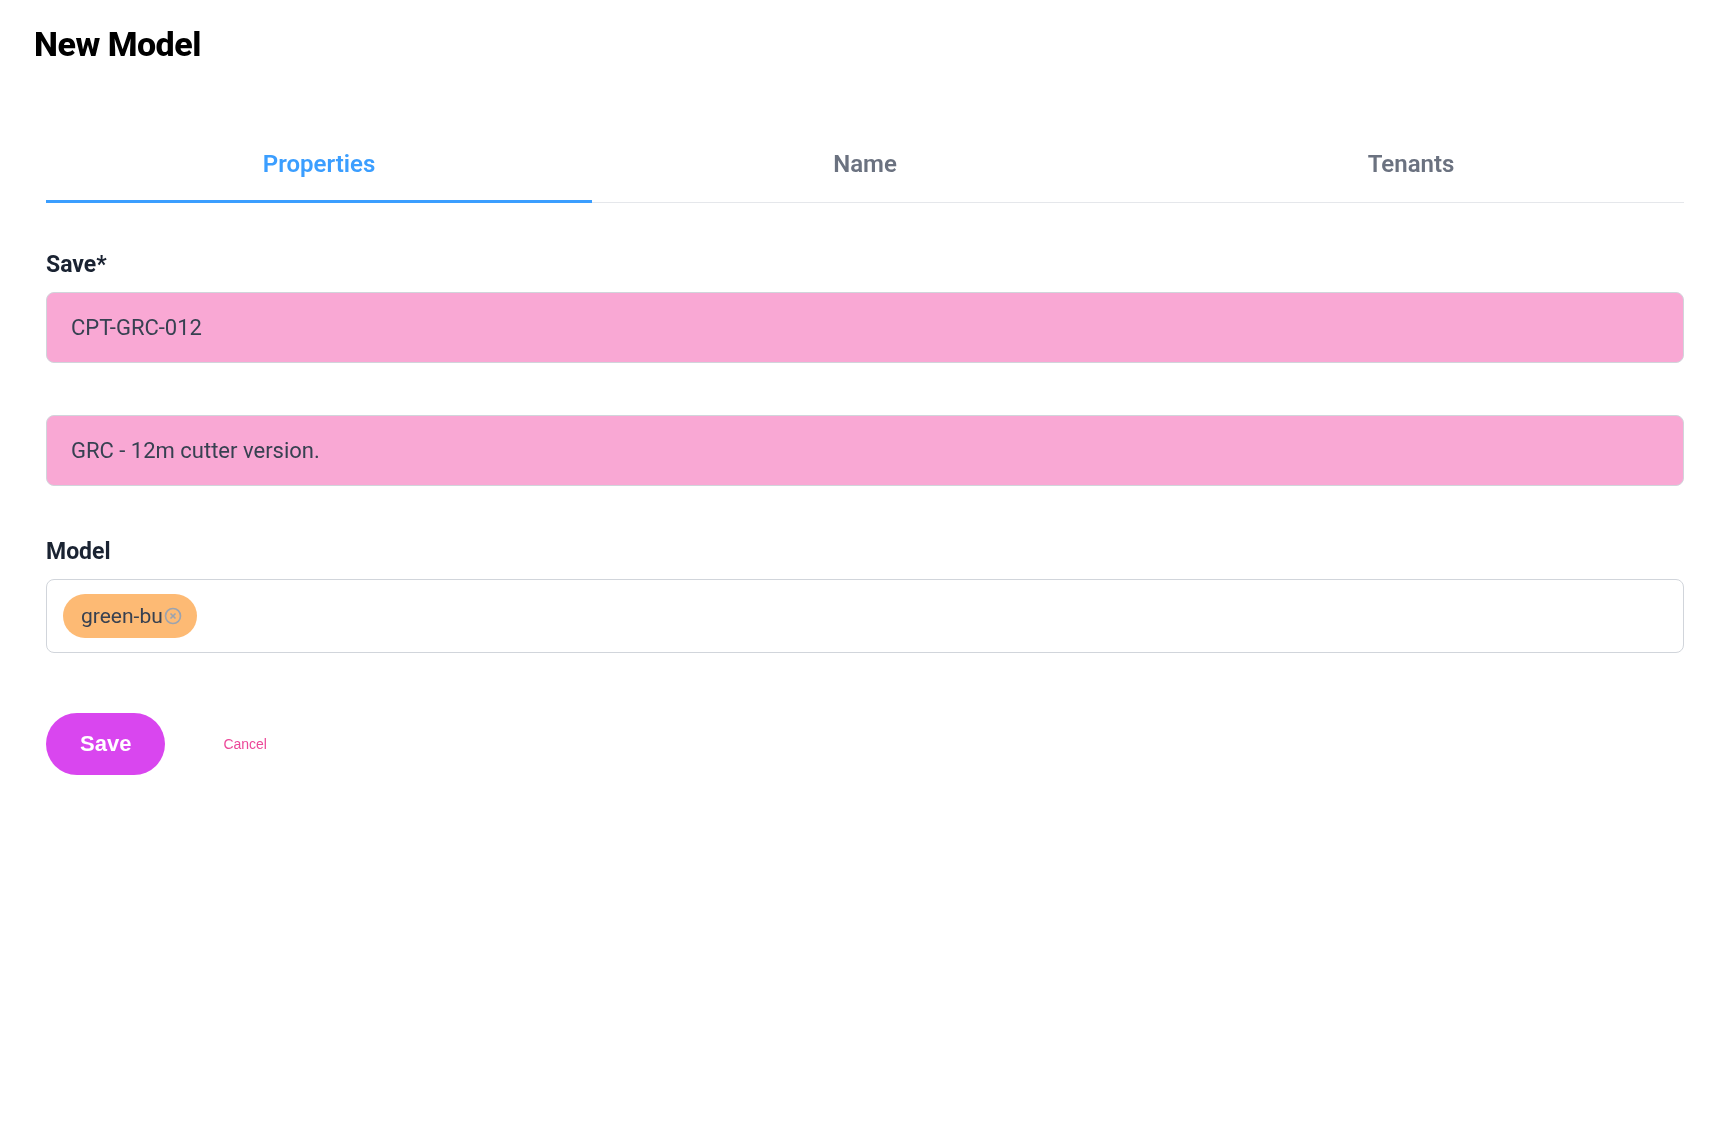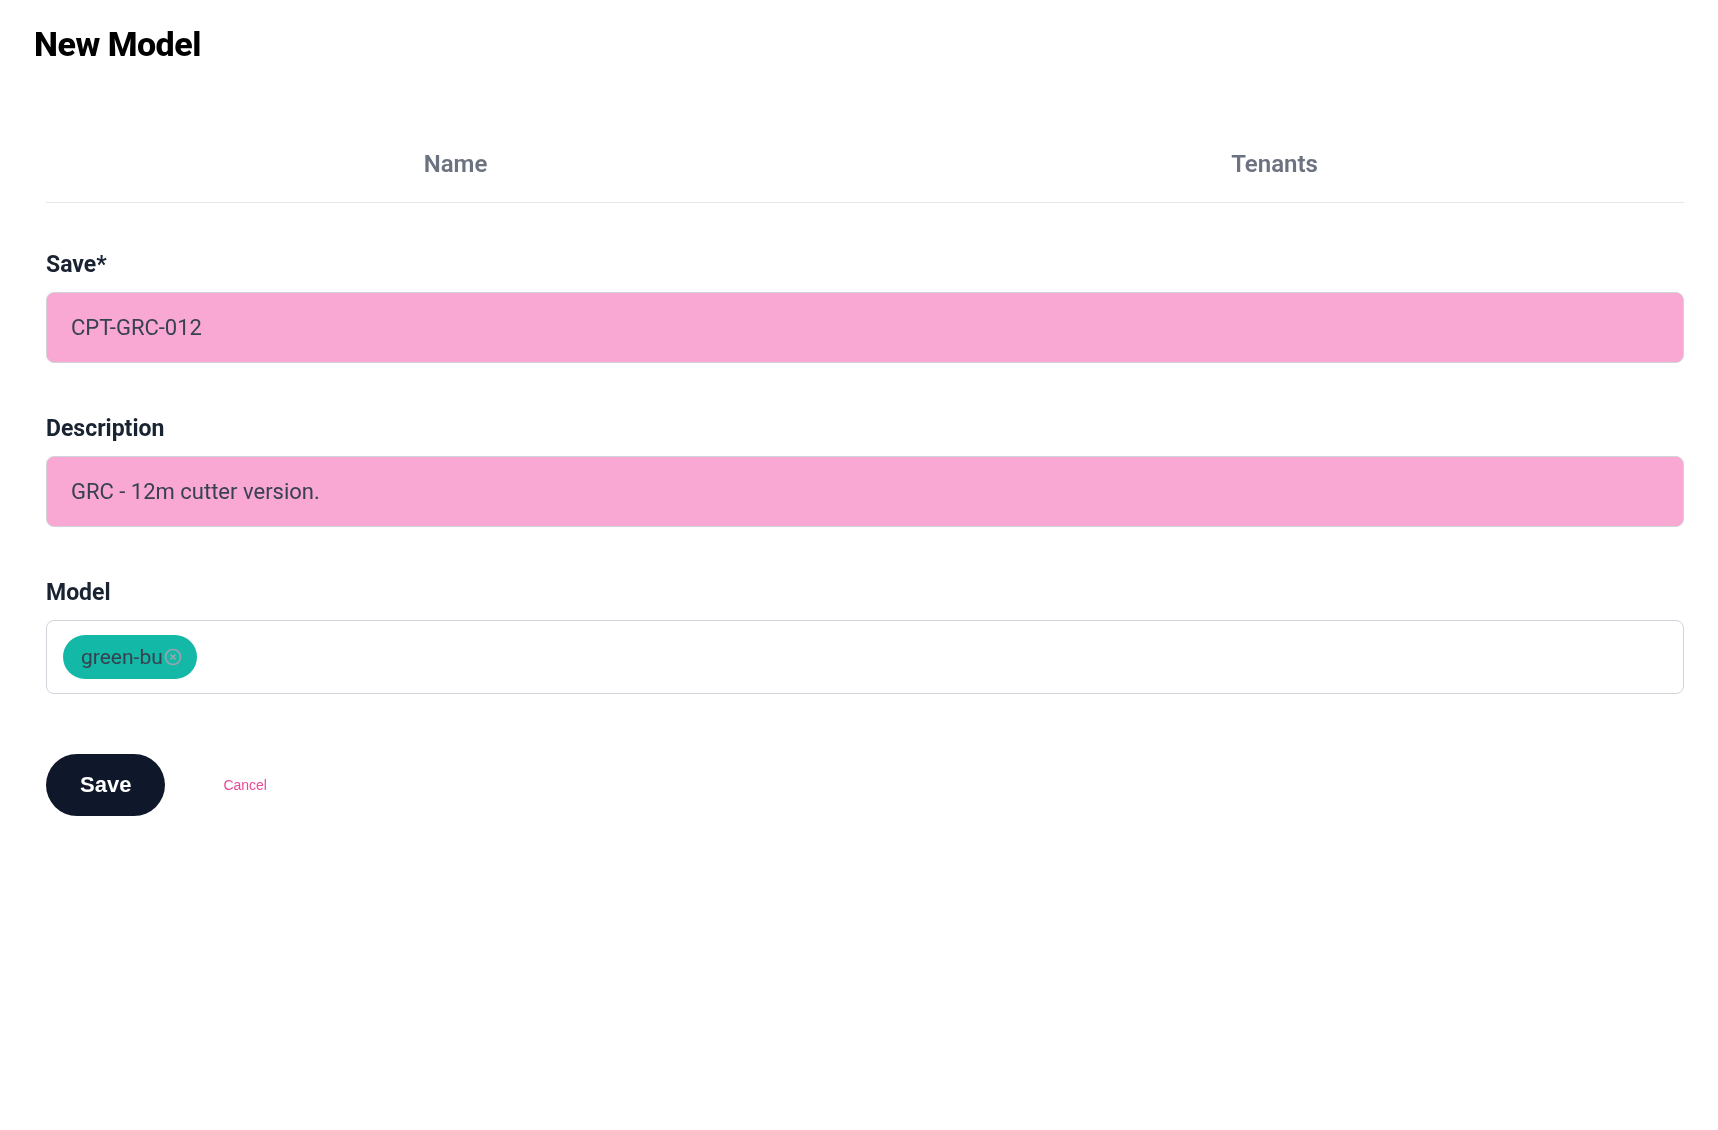--- a/index.html
+++ b/index.html
@@ -69,21 +69,21 @@
       border-radius: 8px;
       padding: 14px 16px;
       min-height: 72px;
       display: flex;
       align-items: center;
       gap: 8px;
     }
     .tag-chip {
       display: inline-flex;
       align-items: center;
-      background: #14b8a6;
+      background: #fdba74;
       border-radius: 24px;
       padding: 10px 14px 10px 18px;
       font-size: 21px;
       color: #374151;
     }
     .tag-remove {
       display: inline-flex;
       align-items: center;
       justify-content: center;
       cursor: pointer;
@@ -94,21 +94,21 @@
       height: 20px;
     }
     .actions {
       margin-left: 12px;
       margin-top: 60px;
       display: flex;
       align-items: center;
       gap: 58px;
     }
     .btn-primary {
-      background: #0f172a;
+      background: #d946ef;
       color: #ffffff;
       font-size: 22px;
       font-weight: 700;
       border: none;
       border-radius: 999px;
       padding: 18px 34px;
       cursor: pointer;
     }
     .btn-text {
       background: none;
@@ -118,33 +118,33 @@
       color: #ec4899;
       cursor: pointer;
     }
   </style>
 </head>
 <body>
 
 <h1 class="page-title">New Model</h1>
 
 <div class="tabs">
+  <div class="tab active">Properties</div>
   <div class="tab">Name</div>
   <div class="tab">Tenants</div>
 </div>
 
 <div class="form-section">
 
   <div class="field">
     <label class="field-label">Save*</label>
     <input type="text" class="text-input" value="CPT-GRC-012" style="">
   </div>
 
   <div class="field">
-    <label class="field-label">Description</label>
     <input type="text" class="text-input" value="GRC - 12m cutter version." style="">
   </div>
 
   <div class="field">
     <label class="field-label">Model</label>
     <div class="tags-box">
       <span class="tag-chip">
         <span>green-bu</span>
         <span class="tag-remove">
           <svg viewBox="0 0 24 24" fill="none" stroke="currentColor" stroke-width="2">

